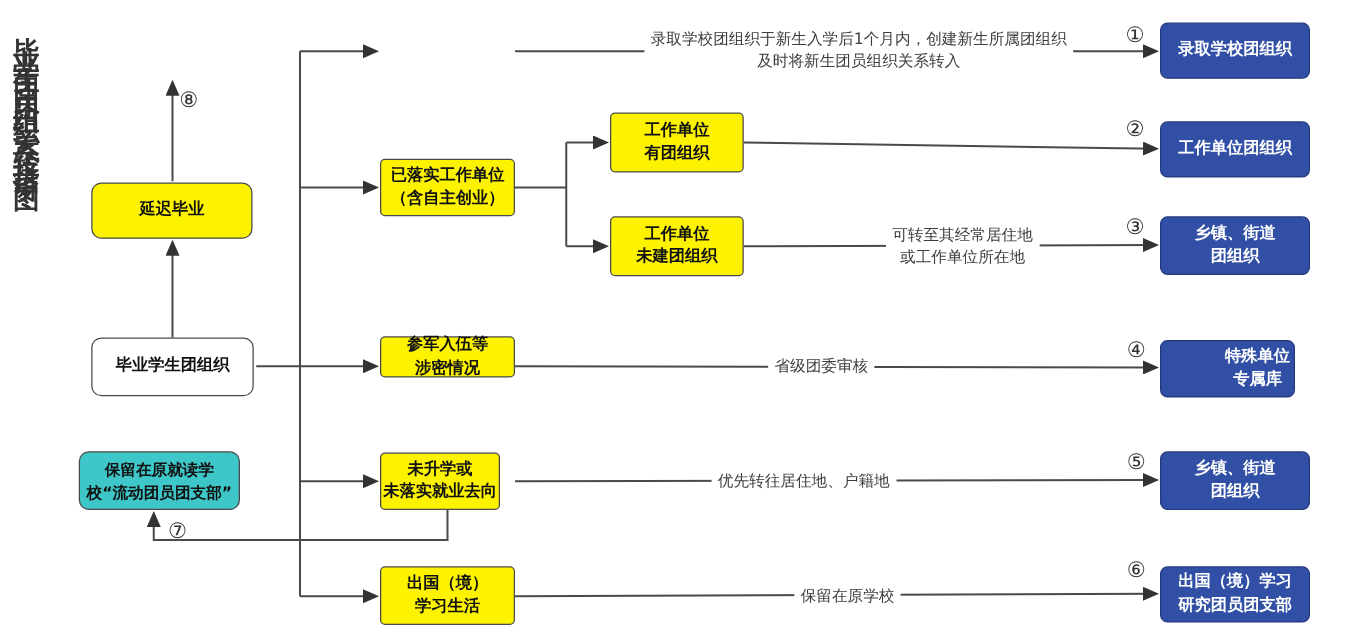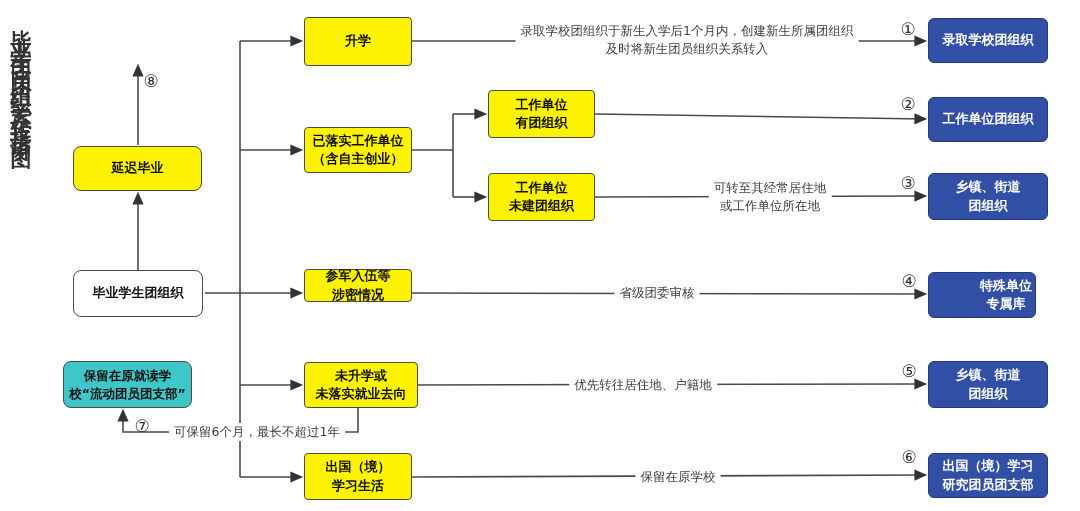--- a/index.html
+++ b/index.html
@@ -71,26 +71,25 @@
     </g>
   </svg>
 
   <div class="vtitle">毕业学生团员团组织关系转接指引图</div>
 
   <div class="box yellow rounded" style="left:73px; top:146px; width:129px; height:45px;">延迟毕业</div>
   <div class="box whitebox" style="left:73px; top:270px; width:130px; height:47px;">毕业学生团组织</div>
   <div class="box teal" style="left:63px; top:361px; width:129px; height:47px;">保留在原就读学
 校“流动团员团支部”</div>
 
-  <div class="box yellow" style="left:304px; top:17px; width:108px; height:49px;">升学</div>
   <div class="box yellow" style="left:304px; top:127px; width:108px; height:46px;">已落实工作单位
 （含自主创业）</div>
   <div class="box yellow" style="left:304px; top:269px; width:108px; height:33px;">参军入伍等
 涉密情况</div>
-  <div class="box yellow" style="left:304px; top:362px; width:114px; height:46px;">未升学或
+  <div class="box yellow" style="left:304px; top:362px; width:96px; height:46px;">未升学或
 未落实就业去向</div>
   <div class="box yellow" style="left:304px; top:453px; width:108px; height:47px;">出国（境）
 学习生活</div>
 
   <div class="box yellow" style="left:488px; top:90px; width:107px; height:48px;">工作单位
 有团组织</div>
   <div class="box yellow" style="left:488px; top:173px; width:107px; height:48px;">工作单位
 未建团组织</div>
 
   <div class="box blue" style="left:928px; top:18px; width:120px; height:45px;">录取学校团组织</div>
@@ -103,21 +102,20 @@
   <div class="box blue" style="left:928px; top:453px; width:120px; height:45px;">出国（境）学习
 研究团员团支部</div>
 
   <div class="anno" style="left:687px; top:40px;">录取学校团组织于新生入学后1个月内，创建新生所属团组织
 及时将新生团员组织关系转入</div>
   <div class="anno" style="left:770px; top:197px;">可转至其经常居住地
 或工作单位所在地</div>
   <div class="anno" style="left:657px; top:293px;">省级团委审核</div>
   <div class="anno" style="left:643px; top:385px;">优先转往居住地、户籍地</div>
   <div class="anno" style="left:678px; top:477px;">保留在原学校</div>
-  <div class="anno" style="left:257px; top:432px;">可保留6个月，最长不超过1年</div>
 
   <span class="marker" style="left:908px; top:29px;">①</span>
   <span class="marker" style="left:908px; top:104px;">②</span>
   <span class="marker" style="left:908px; top:183px;">③</span>
   <span class="marker" style="left:909px; top:281px;">④</span>
   <span class="marker" style="left:909px; top:371px;">⑤</span>
   <span class="marker" style="left:909px; top:457px;">⑥</span>
   <span class="marker" style="left:142px; top:426px;">⑦</span>
   <span class="marker" style="left:151px; top:81px;">⑧</span>
 

